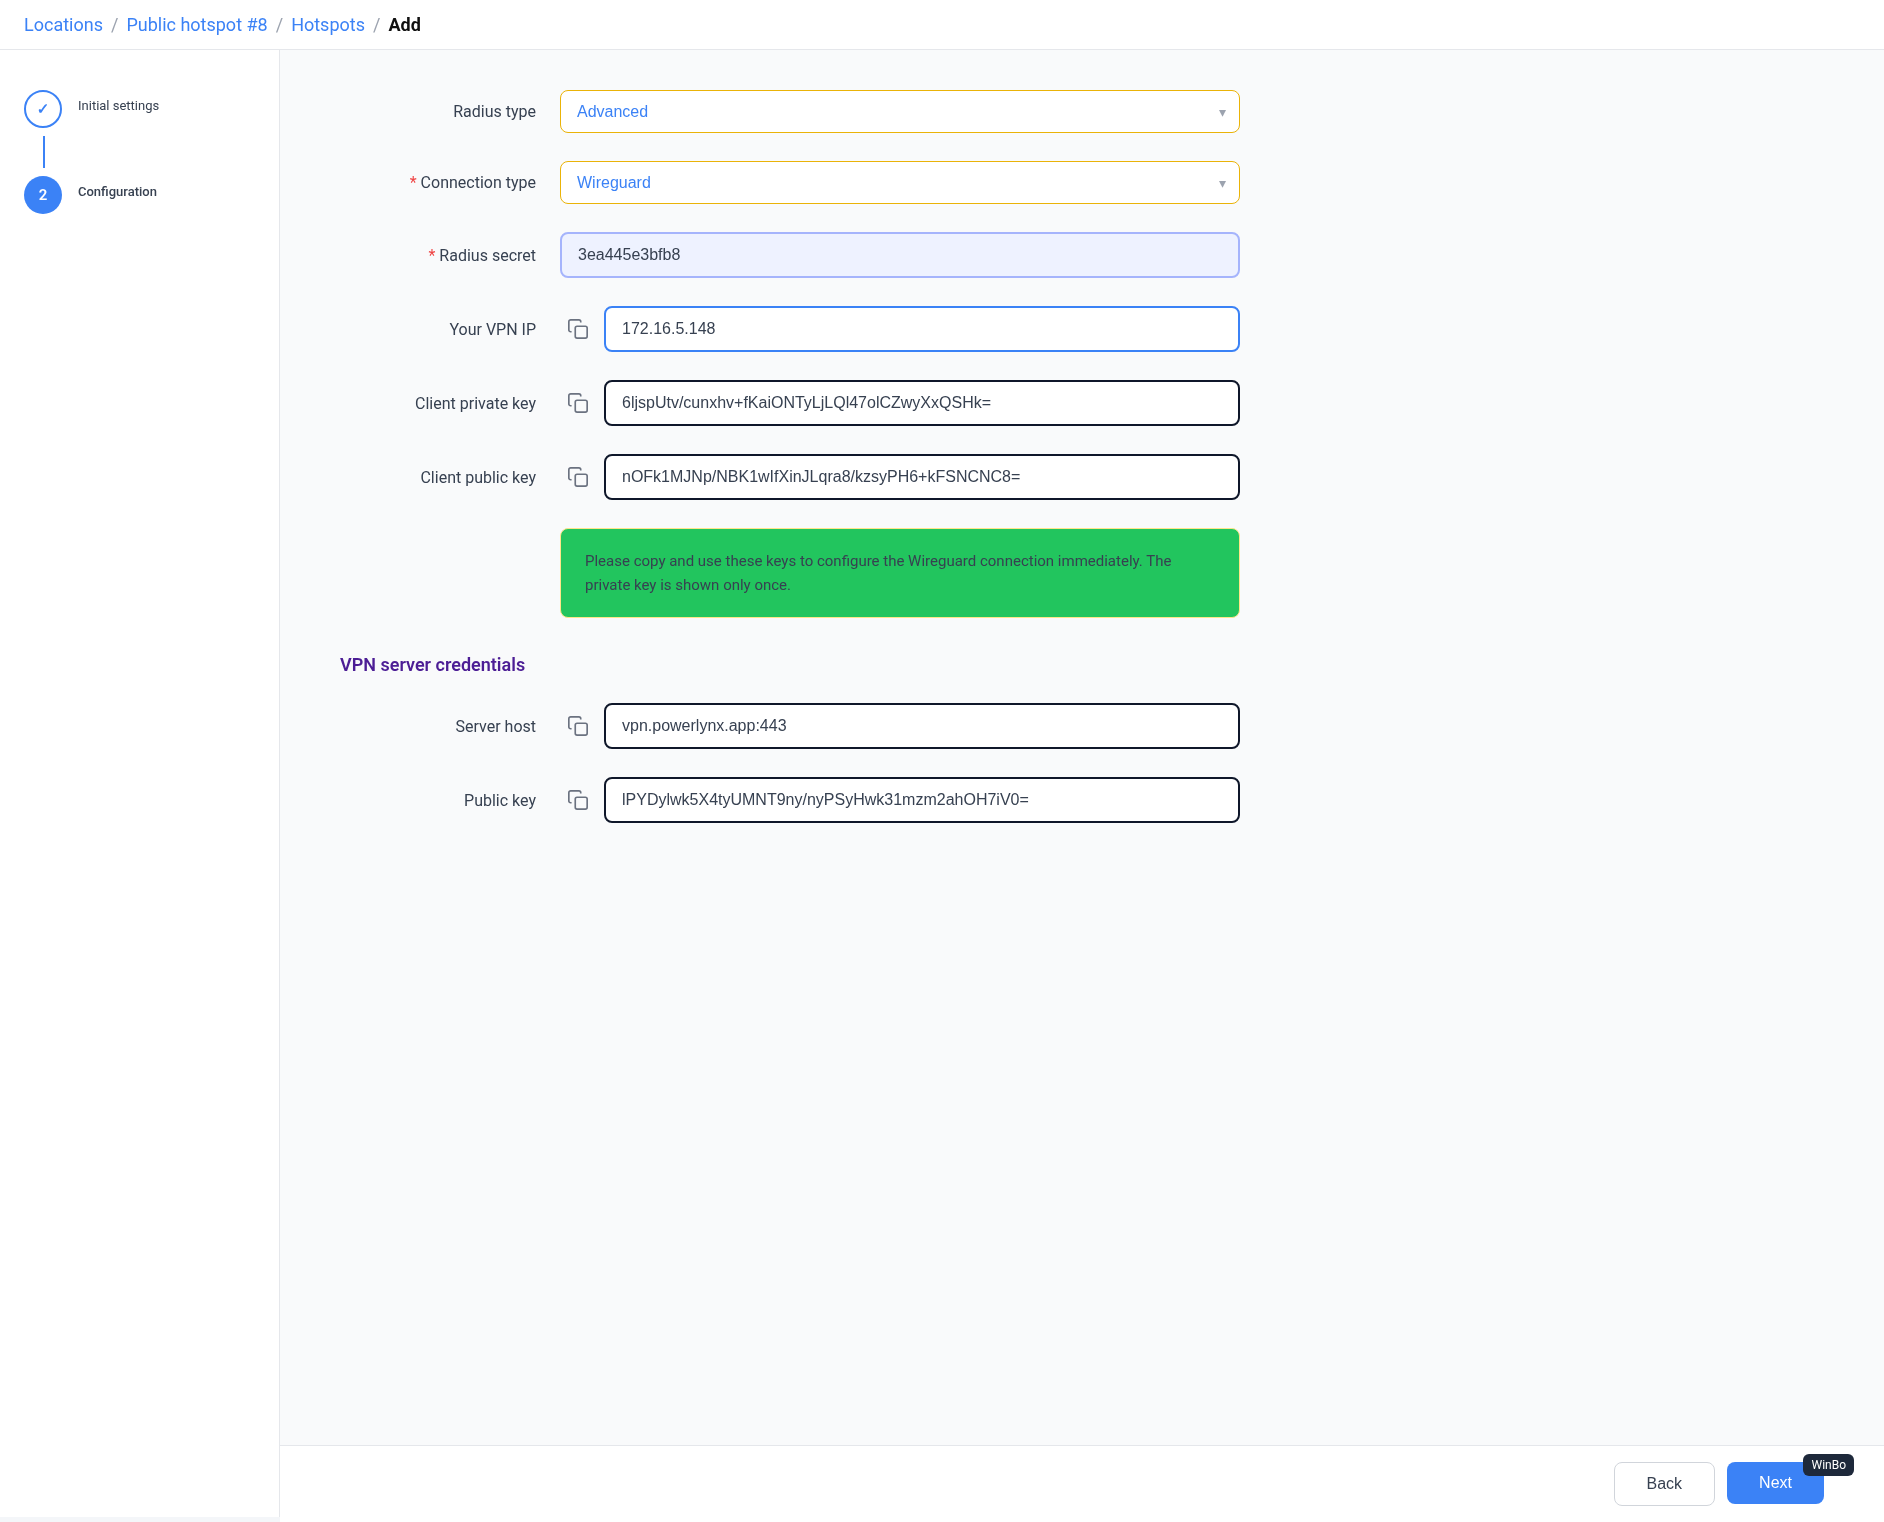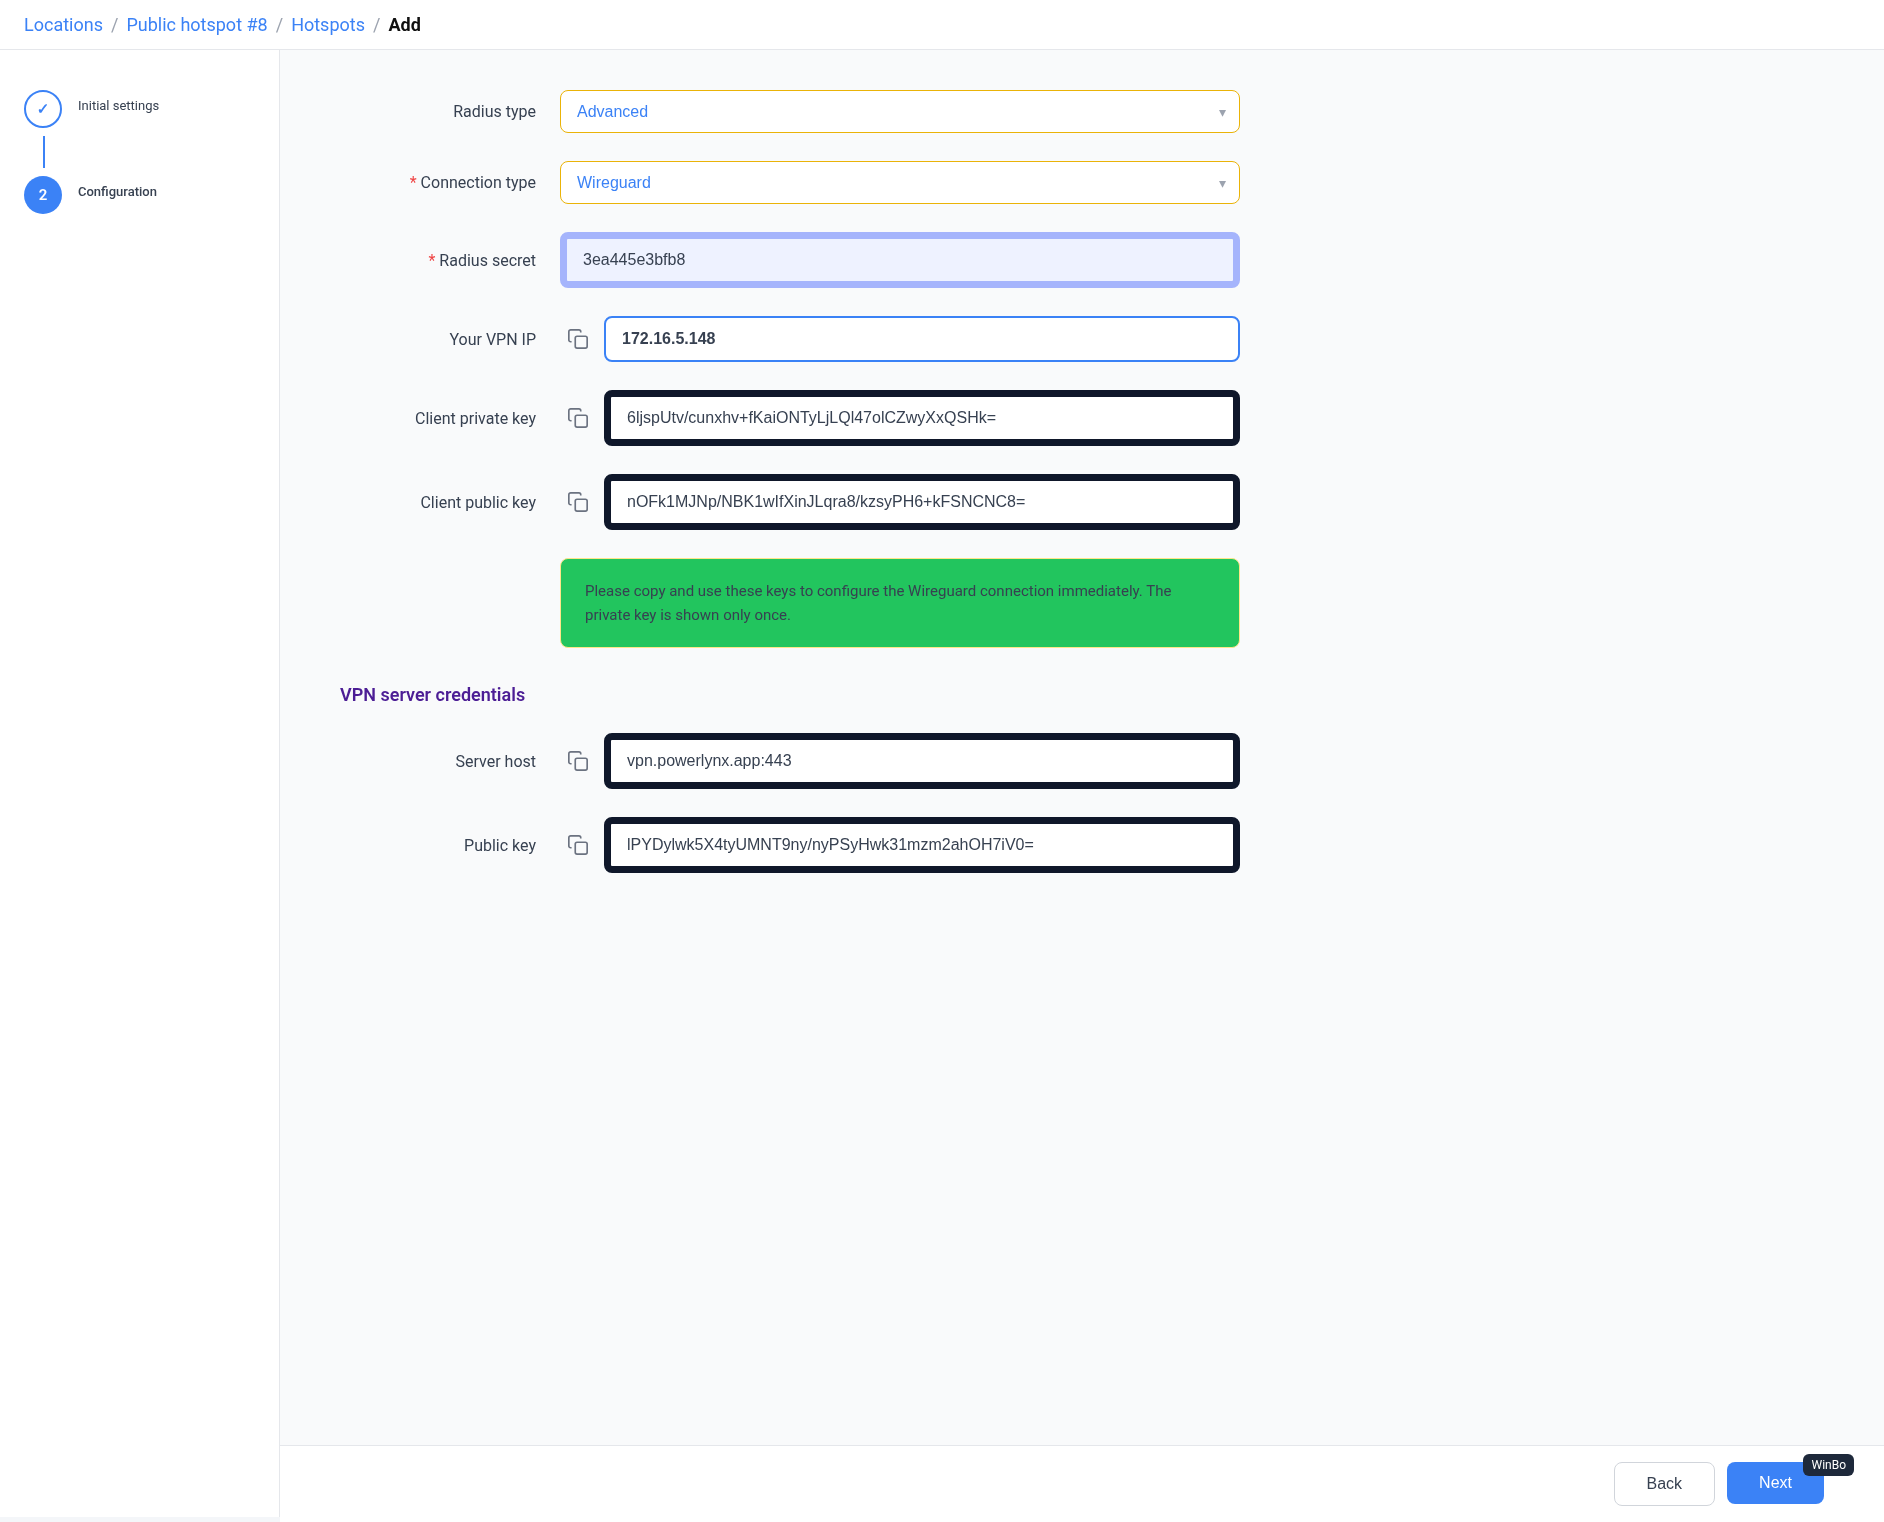--- a/index.html
+++ b/index.html
@@ -133,35 +133,34 @@
       right: 14px;
       top: 50%;
       transform: translateY(-50%);
       color: #9ca3af;
       pointer-events: none;
       font-size: 14px;
     }
     .form-input {
       flex: 1;
       padding: 12px 16px;
-      border: 7px solid #0f172a;
+      border: 2px solid #0f172a;
       border-radius: 8px;
       font-size: 16px;
       color: #374151;
       background: white;
       outline: none;
     }
     .form-input.highlighted {
       background: #eef2ff;
       border-color: #a5b4fc;
     }
     .form-input.active-border {
       border-color: #3b82f6;
       border-width: 2px;
-      font-weight: bold;
     }
     .copy-icon {
       width: 36px;
       height: 36px;
       display: flex;
       align-items: center;
       justify-content: center;
       cursor: pointer;
       color: #6b7280;
       flex-shrink: 0;

